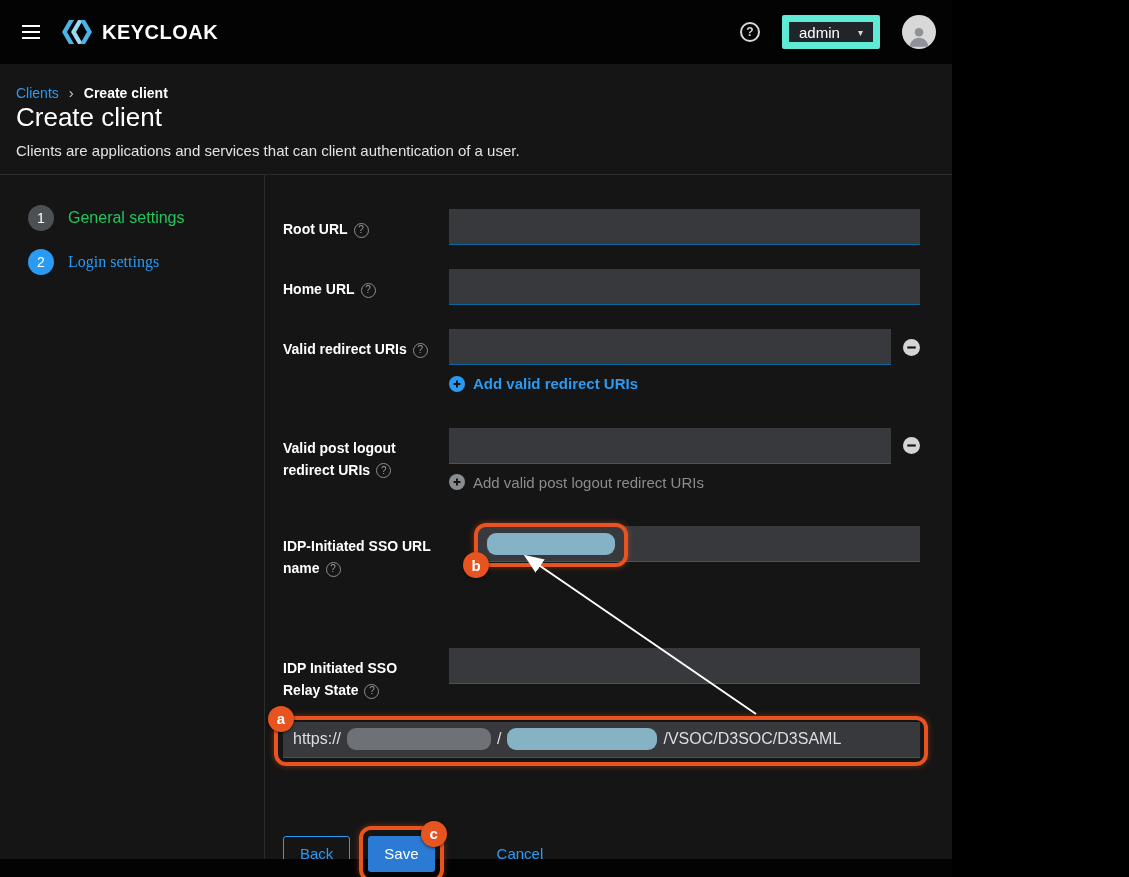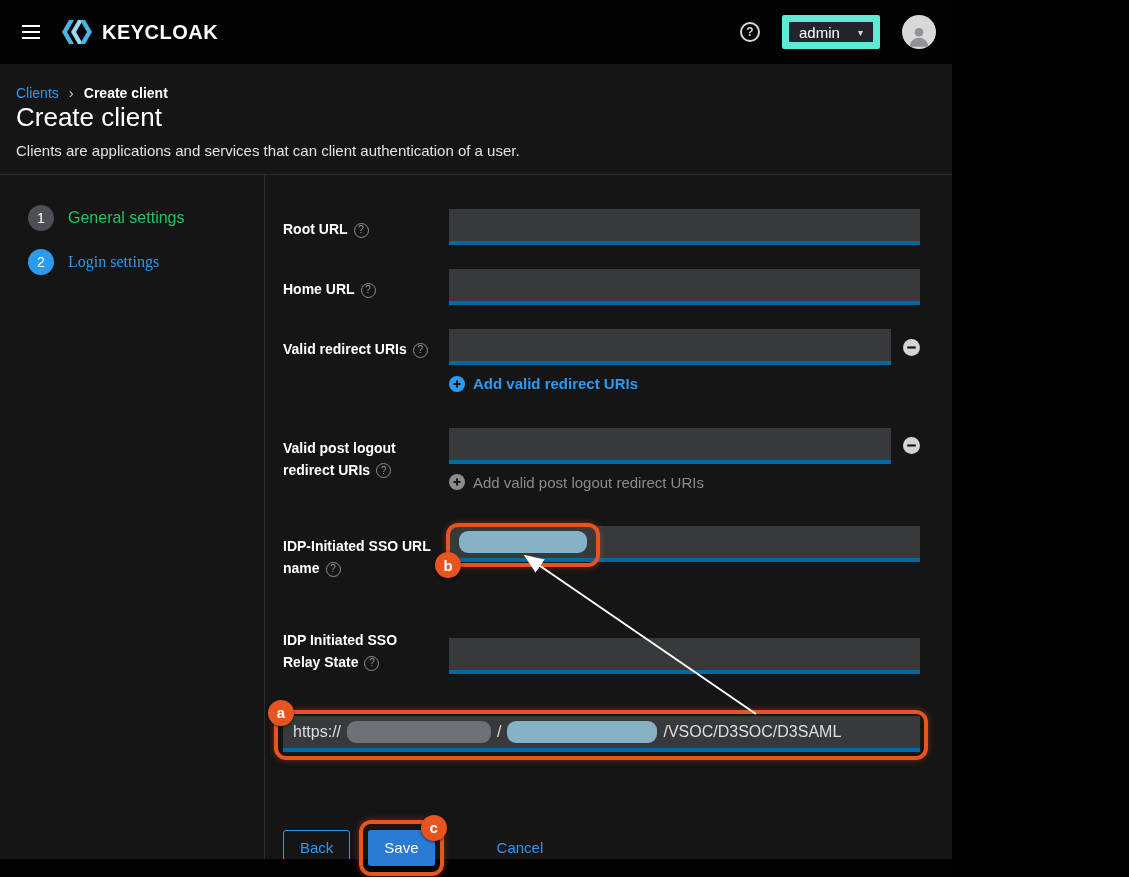--- a/index.html
+++ b/index.html
@@ -39,29 +39,29 @@
   .wizard-step { display:flex; align-items:center; gap:14px; margin-bottom:18px; cursor:pointer; }
   .step-circle { width:26px; height:26px; border-radius:50%; background:#4c4f53; color:#fff; font-size:14px;
                  display:flex; align-items:center; justify-content:center; flex:0 0 26px; }
   .step-label { font-size:16px; color:#22c55e; }
   .wizard-step.active .step-circle { background:#2b9af3; }
   .wizard-step.active .step-label { color:#2b9af3;font-family:Liberation Serif, serif; }
 
   .form-area { flex:1; padding:34px 32px 0 18px; min-width:0; }
   .form-row { display:flex; margin-bottom:24px; }
   .form-row.mb-32 { margin-bottom:32px; }
-  .form-row.mb-44 { margin-bottom:40px; }
-  .form-row.mb-42 { margin-bottom:42px;align-items:flex-end; }
+  .form-row.mb-44 { margin-bottom:68px;gap:28px; }
+  .form-row.mb-42 { margin-bottom:20px; }
   .form-label { flex:0 0 166px; padding:9px 12px 0 0; font-size:14px; font-weight:700; color:#fff; line-height:1.6; }
   .help-icon { display:inline-flex; align-items:center; justify-content:center; width:15px; height:15px;
                border:1px solid #8b8e92; border-radius:50%; font-size:10px; font-weight:400; color:#9a9da1;
                margin-left:6px; vertical-align:1px; cursor:pointer; }
   .form-control { flex:1; min-width:0; }
   .input-line { display:flex; align-items:center; }
-  .text-input { flex:1; width:100%; height:36px; background:#37393c; border:none; border-bottom:4px solid #0369a1;
+  .text-input { flex:1; width:100%; height:36px; background:#37393c; border:none; border-bottom:1px solid #0369a1;
                 color:#e8e8e8; font-size:16px; padding:0 10px; font-family:inherit; border-radius:0; }
   div.text-input { display:flex; align-items:center; gap:6px; }
   .minus-wrap { margin-left:12px; flex:0 0 auto; background:none; border:none; padding:0; cursor:pointer; display:flex; }
   .add-link { display:inline-flex; align-items:center; gap:8px; margin-top:10px; background:none; border:none;
               color:#2b9af3; font-size:15px; font-weight:600; cursor:pointer; padding:0; font-family:inherit; }
   .add-link.disabled { color:#8a8d90; font-weight:400; }
   .url-text { color:#dcdee0; white-space:nowrap; }
 
   .blob { height:22px; border-radius:9px; flex:0 0 auto; display:inline-block; }
   .blob-blue { background:#85b2c4; }

